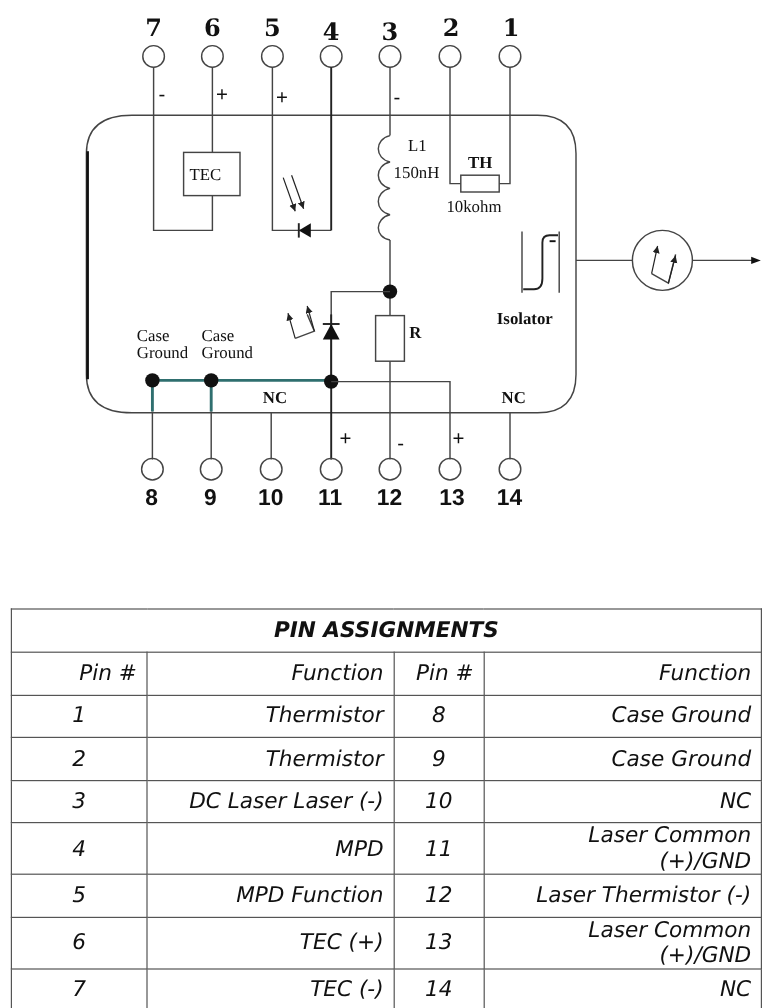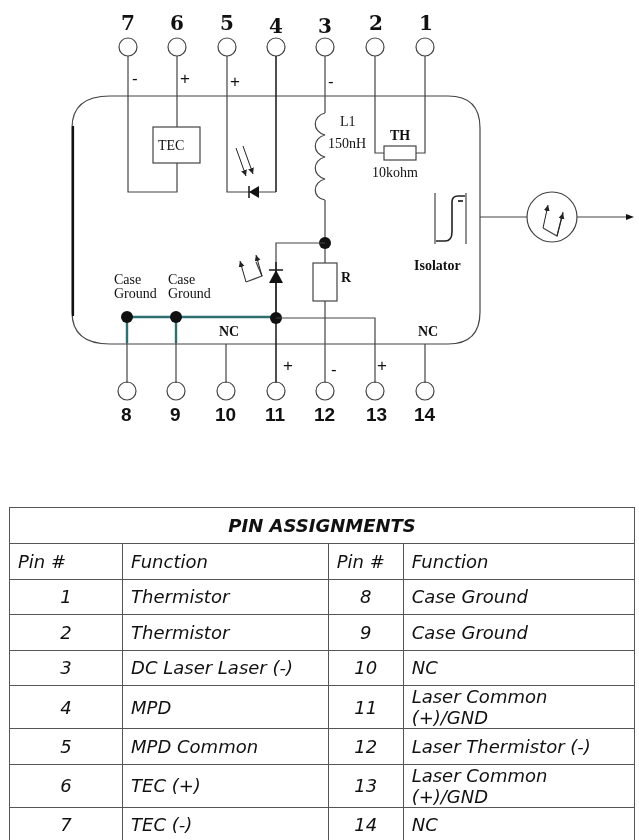--- a/index.html
+++ b/index.html
@@ -16,22 +16,22 @@
 
   #pin-table {
     position: absolute; left: 9px; top: 507px; width: 626px;
     border-collapse: collapse;
     font-family: "DejaVu Sans", "Liberation Sans", sans-serif;
     font-size: 18px; color: #111; font-style: italic;
   }
   #pin-table td, #pin-table th { border: 1.5px solid #555; height: 34.5px; padding: 0 8px; }
   #pin-table th.title { font-weight: bold; text-align: center; height: 35px; }
   #pin-table td.c { text-align: center; }
-  #pin-table td.l { text-align: left; }
-  #pin-table .hdr td { text-align: left; }
+  #pin-table td.l { text-align: right; }
+  #pin-table .hdr td { text-align: right; }
 </style>
 </head>
 <body>
 
 <svg id="diagram" viewBox="0 0 639 440" xmlns="http://www.w3.org/2000/svg">
   <defs>
     <marker id="arrowhead" markerWidth="8" markerHeight="8" refX="6" refY="3" orient="auto">
       <path d="M0,0 L6,3 L0,6 z" fill="#222"></path>
     </marker>
   </defs>
@@ -204,21 +204,21 @@
       <td class="l">NC</td>
     </tr>
     <tr>
       <td class="c">4</td>
       <td class="l">MPD</td>
       <td class="c">11</td>
       <td class="l">Laser Common (+)/GND</td>
     </tr>
     <tr>
       <td class="c">5</td>
-      <td class="l">MPD Common</td>
+      <td class="l">MPD Function</td>
       <td class="c">12</td>
       <td class="l">Laser Thermistor (-)</td>
     </tr>
     <tr>
       <td class="c">6</td>
       <td class="l">TEC (+)</td>
       <td class="c">13</td>
       <td class="l">Laser Common (+)/GND</td>
     </tr>
     <tr>

